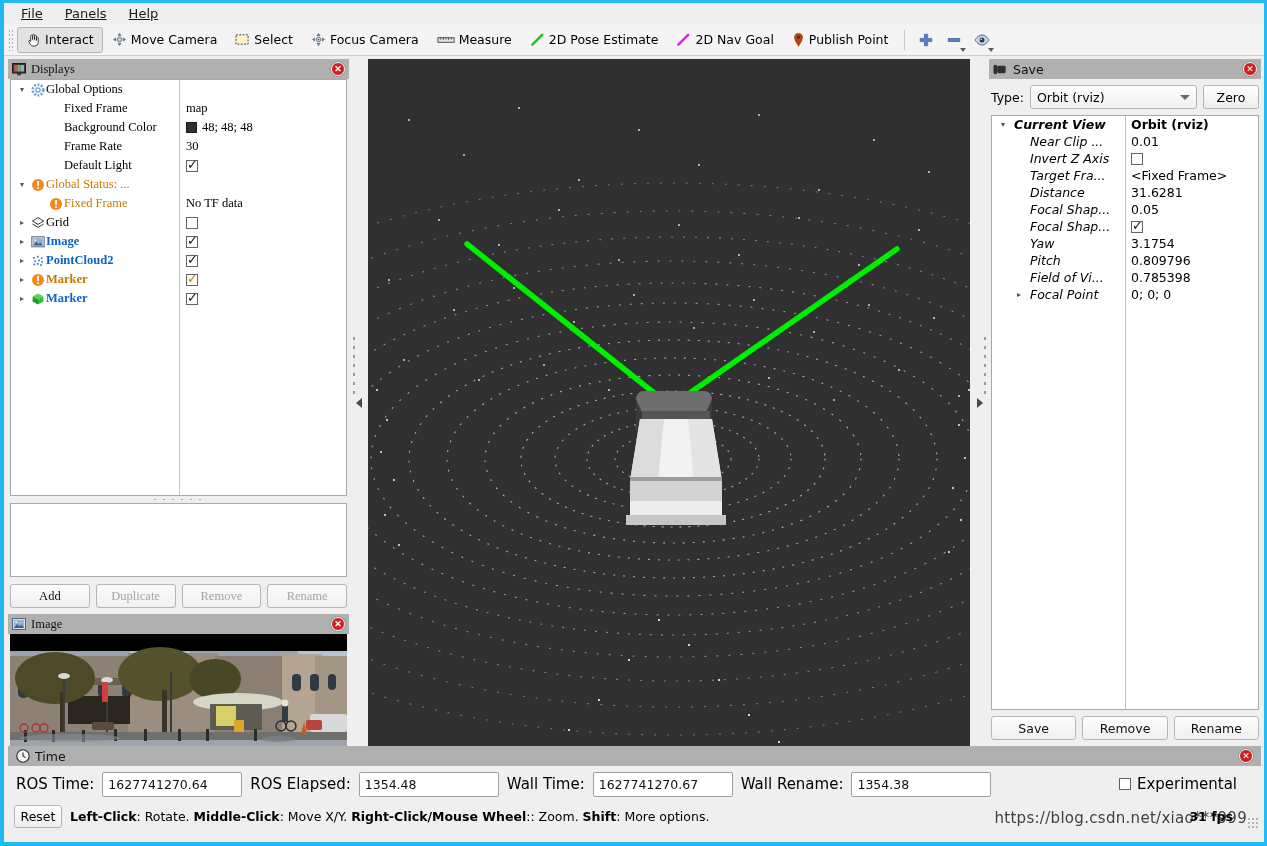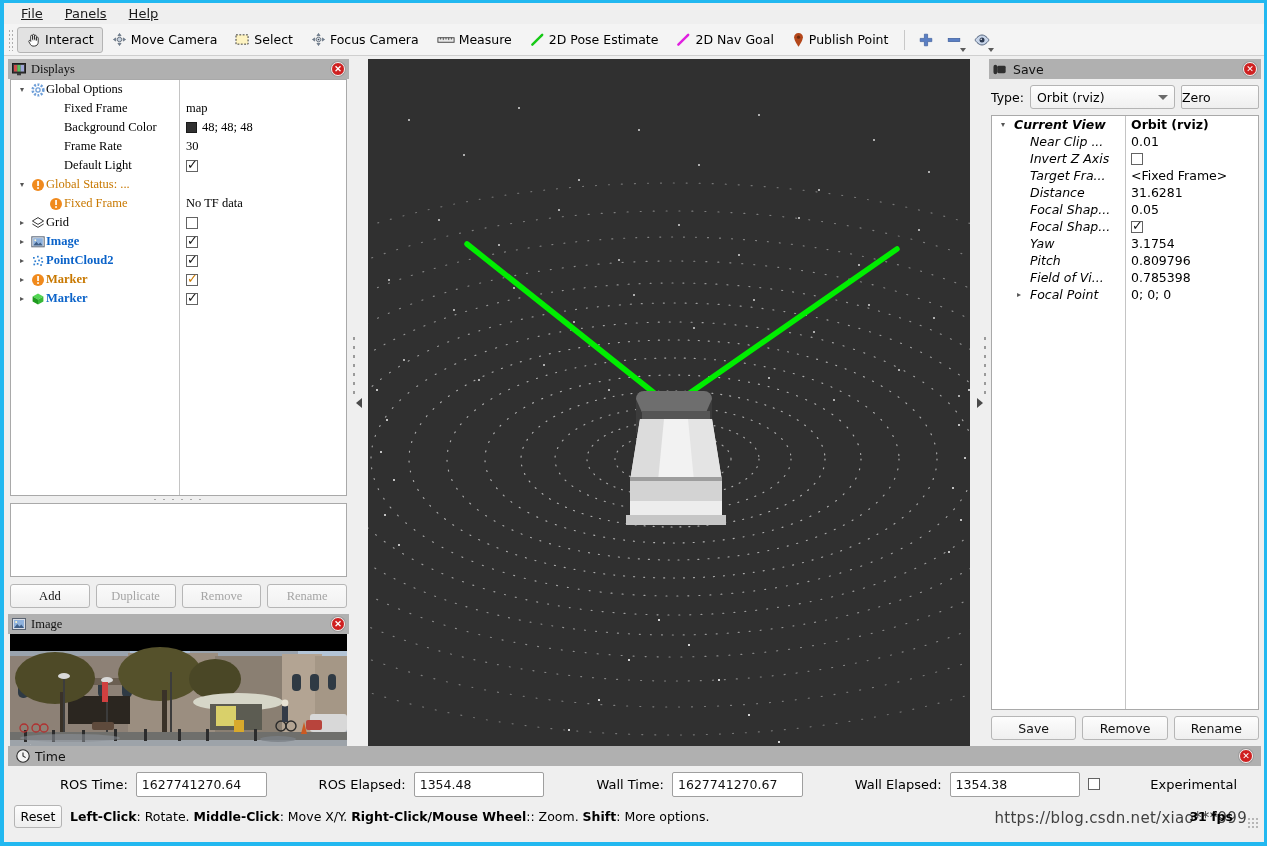--- a/index.html
+++ b/index.html
@@ -129,40 +129,40 @@
   .type-lbl{ font-size:12.5px; }
   .combo{
      flex:1; height:24px; border:1px solid #b4b4b4; border-radius:3px;
      background:linear-gradient(#fefefe,#f0f0f0);
      display:flex; align-items:center; padding:0 6px; position:relative; cursor:default;
      font-size:12.5px;
   }
   .combo .cv{ flex:1; }
   .combo .ca{ width:0;height:0;border-left:5px solid transparent;border-right:5px solid transparent;
               border-top:5px solid #6a6a6a; }
-  .zerobtn{ width:78px; height:24px; border:1px solid #b4b4b4; border-radius:2px;
-     background:linear-gradient(#fdfdfd,#eeeeee); display:flex;align-items:center;justify-content:flex-start;
+  .zerobtn{ width:56px; height:24px; border:1px solid #b4b4b4; border-radius:2px;
+     background:linear-gradient(#fdfdfd,#eeeeee); display:flex;align-items:center;justify-content:center;
      font-size:12.5px; cursor:default;}
   .views-tree{
      position:absolute; left:2px; top:56px; right:2px; bottom:36px;
      background:#fff; border:1px solid #a9a9a9; overflow:hidden;
   }
   .views-tree .vcol{ position:absolute; left:133px; top:0;bottom:0;width:1px;background:#c4c4c4;}
   .vrow{ height:17px; display:flex; align-items:center; position:relative; font-size:12.5px;}
   .vrow .varrow{ width:22px; text-align:center; font-size:8px; color:#555; flex:none;}
   .vrow .vlbl{ white-space:nowrap;font-style:italic; }
   .vrow .vval{ position:absolute; left:139px; display:flex; align-items:center; }
   .vrow.bold .vlbl,.vrow.bold .vval{ font-weight:bold; }
   .views-btns{ position:absolute; left:2px; right:2px; bottom:4px; height:26px; display:flex; gap:6px;}
 
   
   .timedock{ position:absolute; left:4px; right:3px; bottom:4px; height:92px; background:#efefef;}
   .time-title{ height:20px; background:#b0b0b0; display:flex; align-items:center; padding:0 8px; gap:5px;}
   .time-fields{ height:36px; display:flex; align-items:center; padding:0 8px; gap:8px;}
-  .tlabel{ font-size:13px; white-space:nowrap;margin-left:44px; }
+  .tlabel{ font-size:15px; white-space:nowrap; }
   .tinput{
     height:25px; border:1px solid #9f9f9f; background:#fff; border-radius:2px;
     padding:0 5px; display:flex; align-items:center; font-size:12.5px; color:#111;
   }
   .exp{ margin-left:auto; display:flex; align-items:center; gap:6px; padding-right:16px;}
   .statusrow{ height:28px; display:flex; align-items:center; padding:0 6px; gap:8px; position:relative;}
   .resetbtn{ width:48px;height:23px;border:1px solid #b4b4b4;border-radius:3px;
      background:linear-gradient(#fdfdfd,#eeeeee); display:flex;align-items:center;justify-content:center;
      font-size:12.5px;cursor:default;}
   .hint{ font-size:12.5px; }
@@ -858,21 +858,21 @@
           <span>1627741270.64</span>
         </div>
       <span class="tlabel">ROS Elapsed:</span>
       <div class="tinput" style="width:140px">
           <span>1354.48</span>
         </div>
       <span class="tlabel">Wall Time:</span>
       <div class="tinput" style="width:140px">
           <span>1627741270.67</span>
         </div>
-      <span class="tlabel">Wall Elapsed:</span>
+      <span class="tlabel">Wall Rename:</span>
       <div class="tinput" style="width:140px">
           <span>1354.38</span>
         </div>
 
       <div class="exp">
         <span class="cb"></span>
         <span class="tlabel">Experimental</span>
       </div>
     </div>
 

